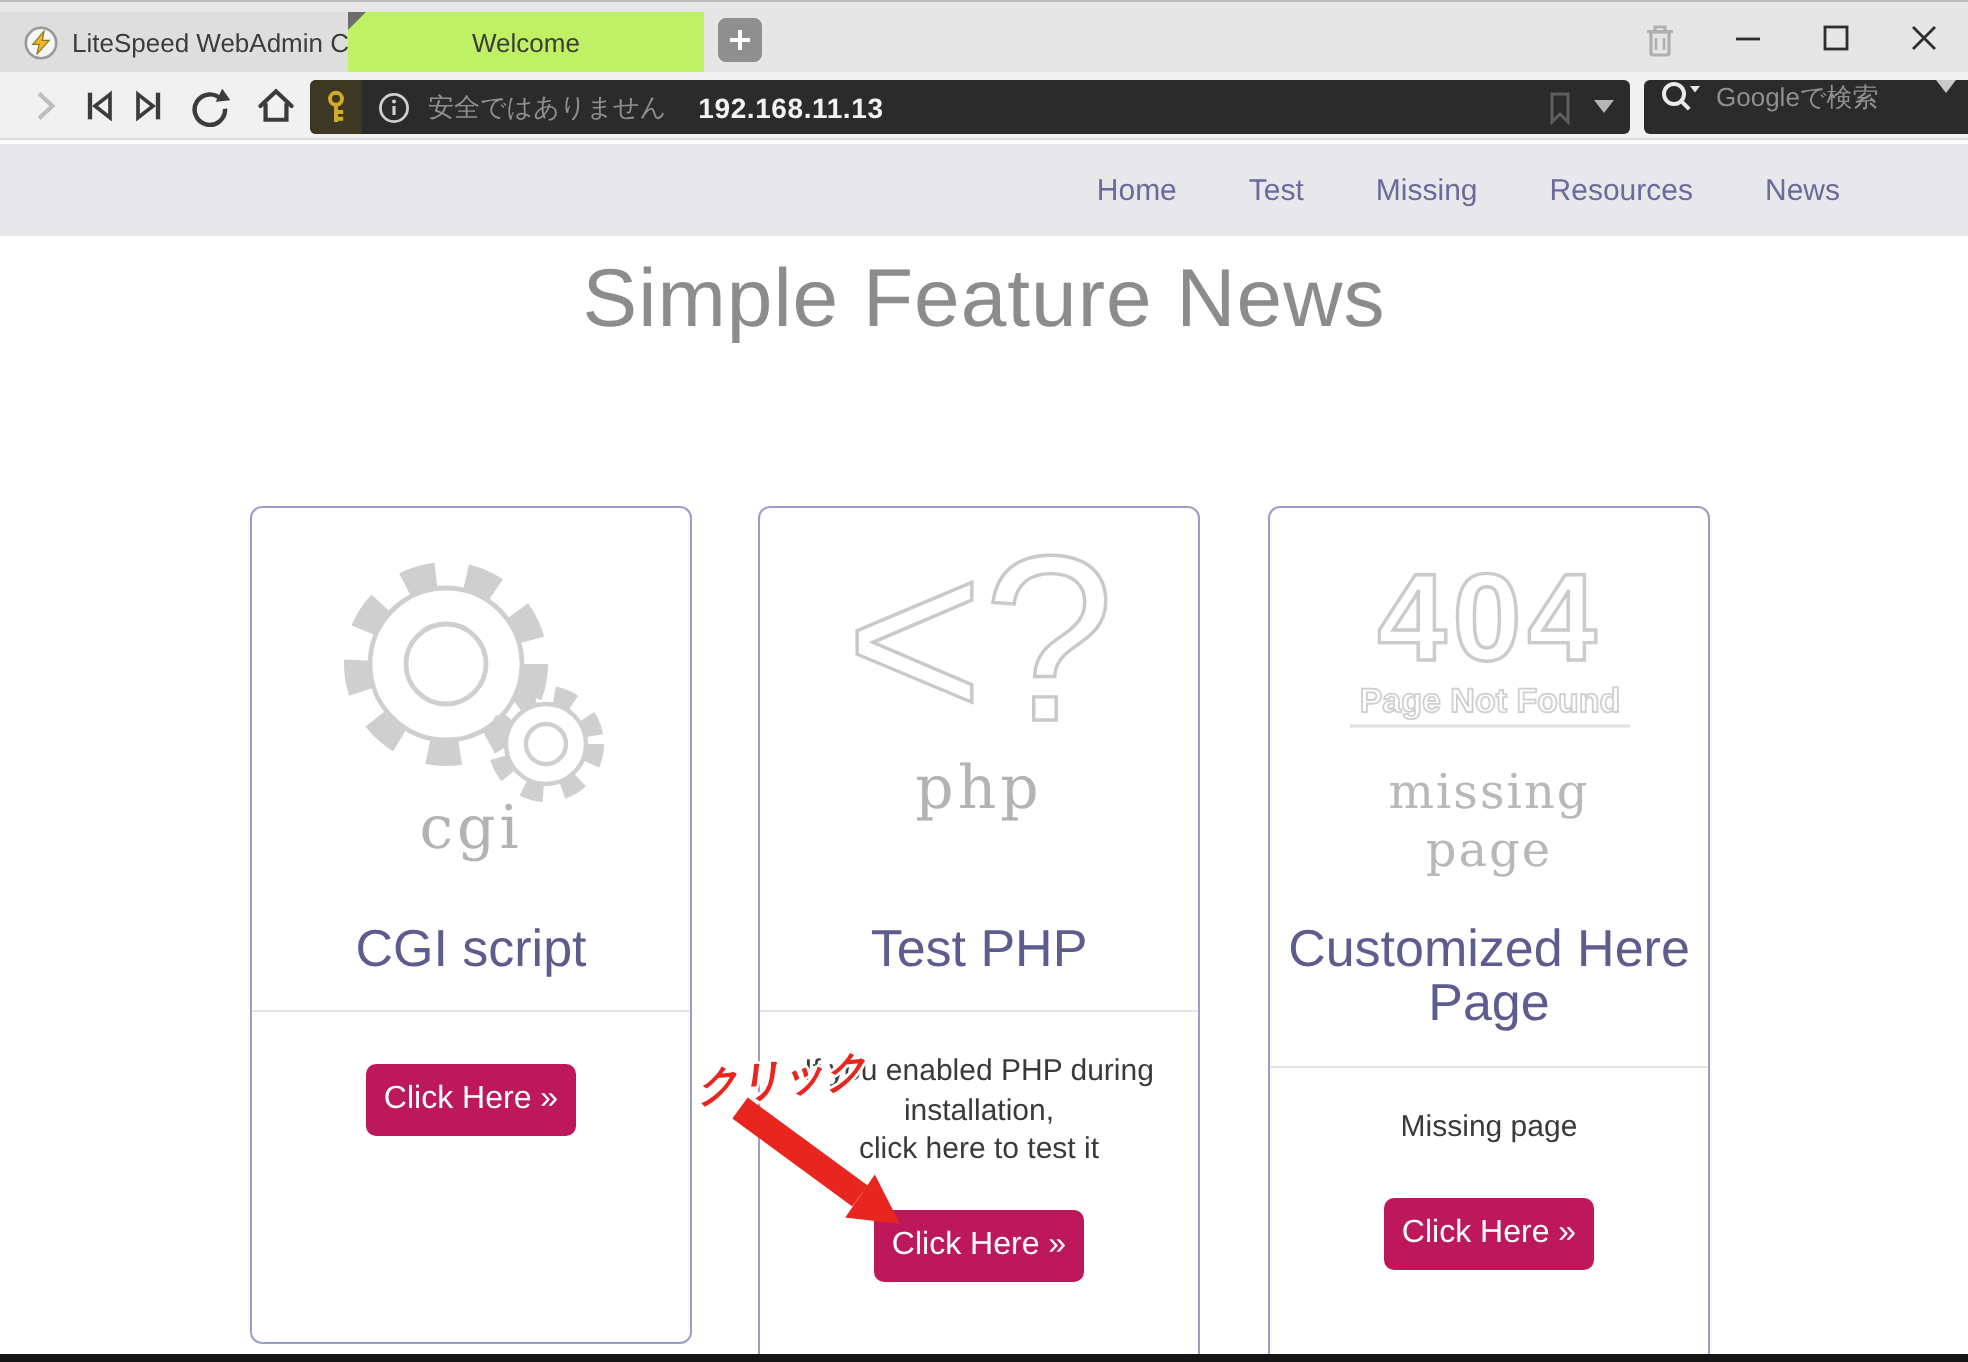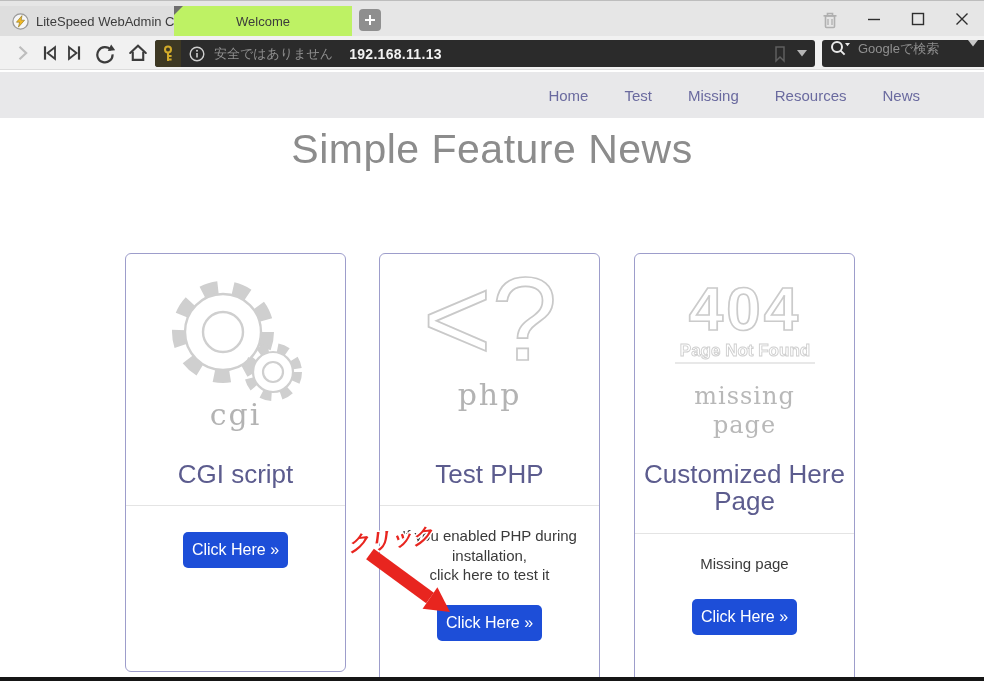--- a/index.html
+++ b/index.html
@@ -41,21 +41,21 @@
   .card { position:absolute; top:183px; width:221px; background:#fff; border:1px solid #9d9dcb; border-radius:6px; display:flex; flex-direction:column; align-items:center; }
   .card-1 { left:125px; height:419px; }
   .card-2 { left:379px; height:440px; }
   .card-3 { left:634px; height:440px; }
   .card-graphic { height:187px; width:100%; display:flex; flex-direction:column; align-items:center; justify-content:flex-start; padding-top:20px; }
   .serif-caption { font-family:"DejaVu Serif", serif; font-size:30px; color:#b3b3b3; line-height:1; letter-spacing:2px; margin-top:-6px; }
   .caption-404 { font-family:"DejaVu Serif", serif; font-size:24px; color:#b8b8b8; line-height:1.2; letter-spacing:1px; text-align:center; margin-top:14px; }
   .card-title { font-size:26px; color:#5c5c8e; text-align:center; line-height:1.05; margin-top:20px; padding:0 8px; }
   .card-divider { width:100%; height:1px; background:#e4e4e4; margin-top:17px; }
   .card-body { margin-top:20px; font-size:15px; color:#3a3a3a; text-align:center; line-height:1.3; padding:0 6px; }
-  .btn { margin-top:26px; background:#1d4ed8; color:#fff; font-size:16px; padding:9px 9px; border-radius:5px; text-decoration:none; cursor:pointer; white-space:nowrap; }
+  .btn { margin-top:26px; background:#be185d; color:#fff; font-size:16px; padding:9px 9px; border-radius:5px; text-decoration:none; cursor:pointer; white-space:nowrap; }
   .card-2 .btn { margin-top:20px; }
   .card-3 .btn { margin-top:26px; }
 
   
   .annot-label { position:absolute; left:348px; top:455px; font-size:21px; font-weight:700; font-style:italic; color:#e8251f; transform:rotate(-6deg); z-index:6;
     text-shadow:-1.5px 0 #fff, 1.5px 0 #fff, 0 -1.5px #fff, 0 1.5px #fff, -1px -1px #fff, 1px 1px #fff, -1px 1px #fff, 1px -1px #fff; }
   .annot-arrow { position:absolute; left:358px; top:478px; z-index:6; }
 
   .bottom-edge { position:absolute; left:0; bottom:0; width:984px; height:4px; background:#161616; z-index:10; }
 </style>

